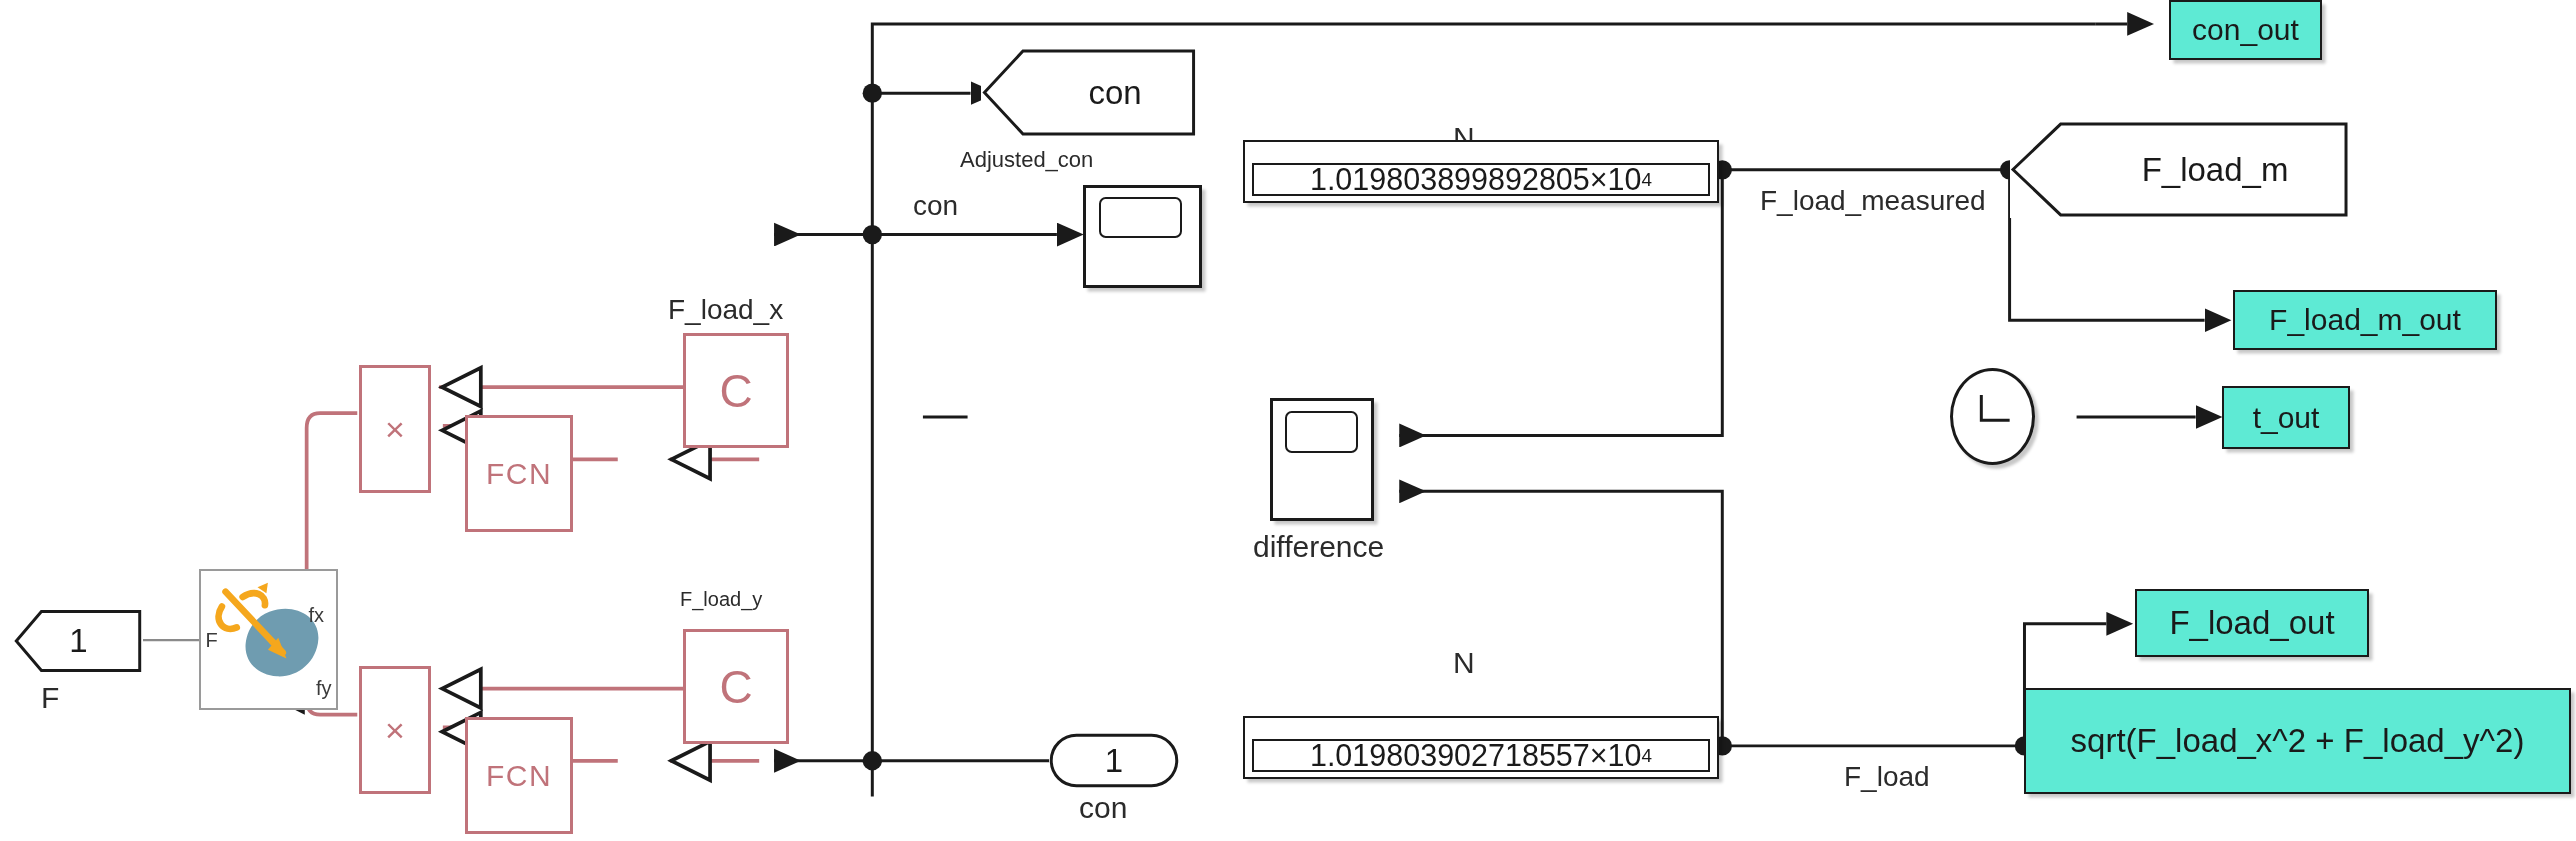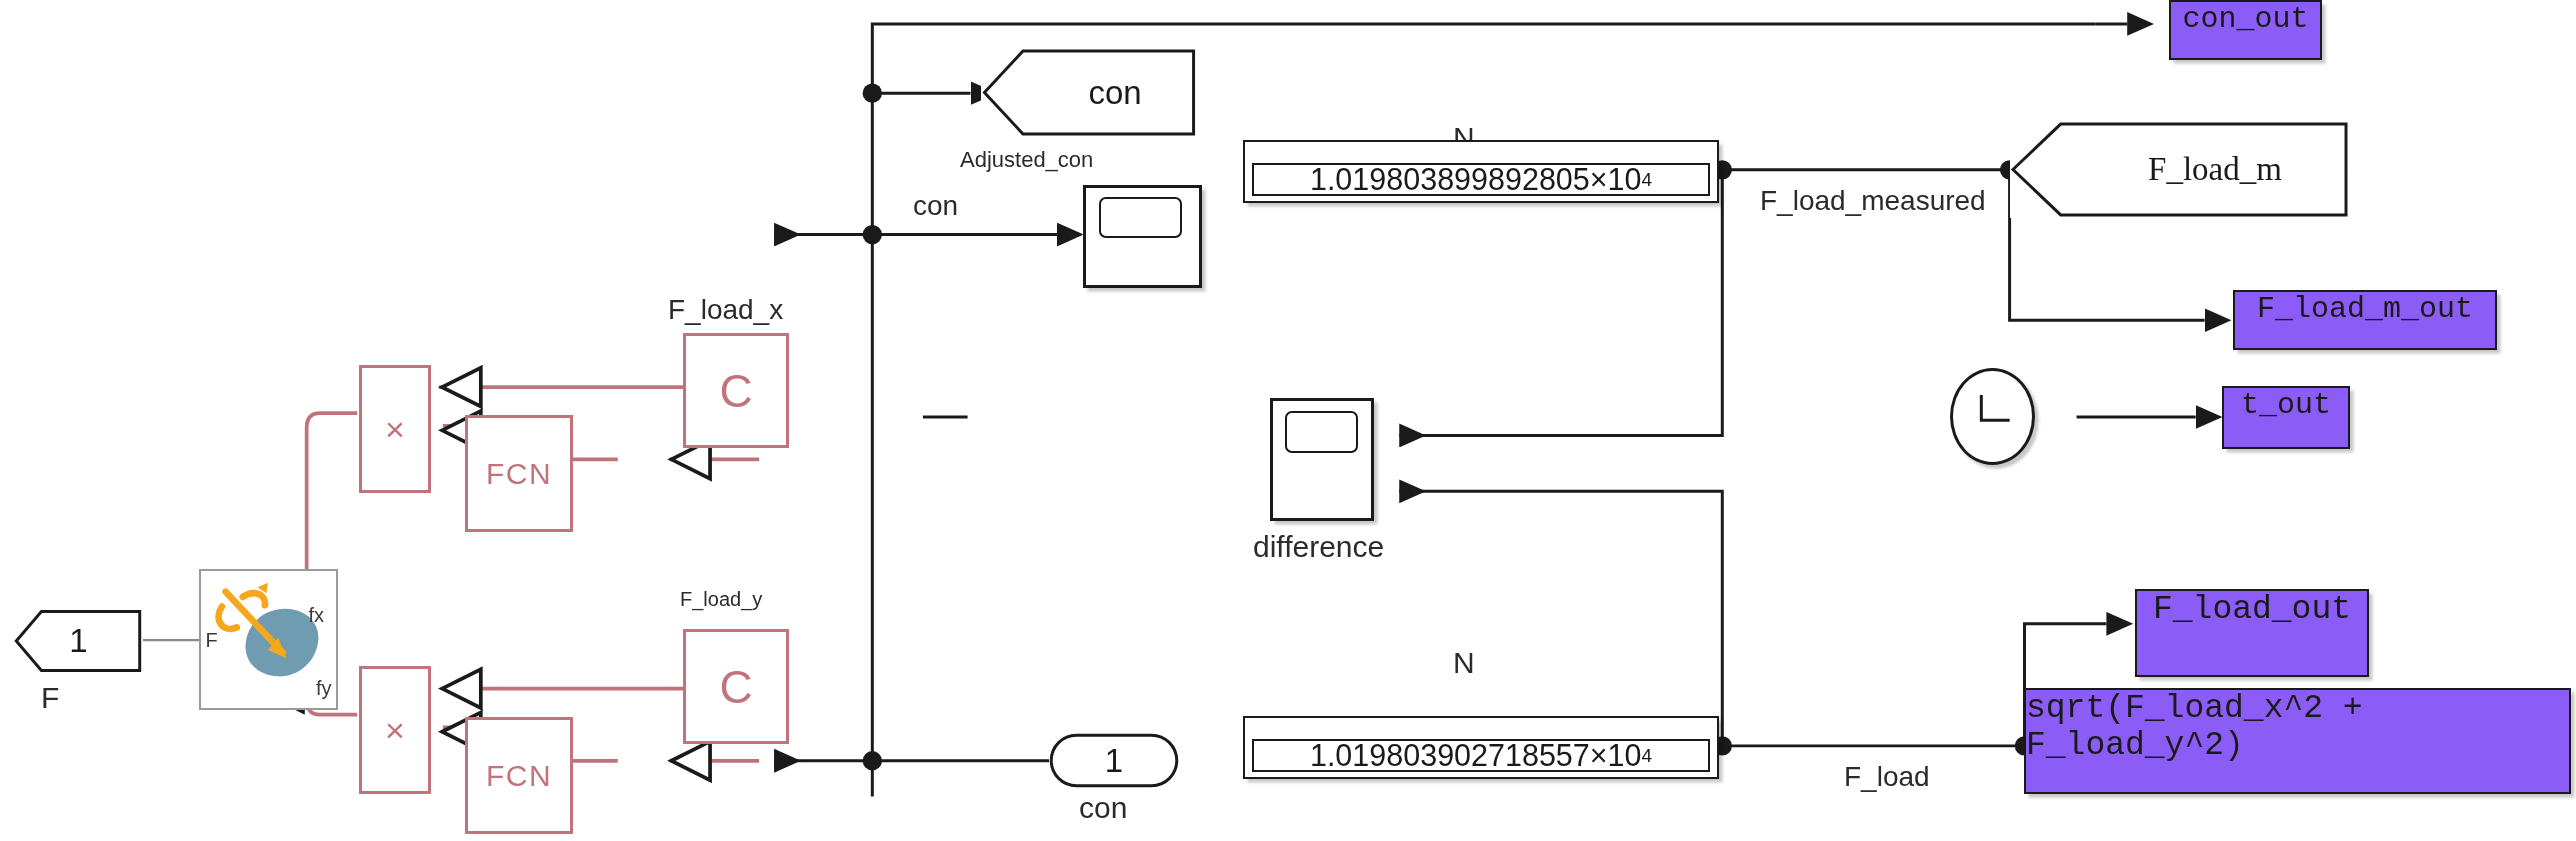--- a/index.html
+++ b/index.html
@@ -20,26 +20,27 @@
   svg.wires {
     position: absolute;
     left: 0; top: 0;
     width: 2576px;
     height: 842px;
     pointer-events: none;
   }
   .blk {
     position: absolute;
     box-sizing: border-box;
-    background: #8b5cf6;
+    background: #5eead4;
     border: 2.2px solid #1a1a1a;
     display: flex;
+    align-items: center;
     justify-content: center;
     color: #1a1a1a;
-    font-family: Liberation Mono, monospace;
+    font-family: Liberation Sans, sans-serif;
     box-shadow: 3.7px 3.7px 3px rgba(0,0,0,0.22);
   }
   .lbl {
     position: absolute;
     color: #2b2b2b;
     font-family: "Liberation Sans", sans-serif;
     white-space: nowrap;
   }
   
   .rblk {
@@ -324,21 +325,21 @@
   </div>
   <div class="lbl" style="left:1253px; top:530px; font-size:30px;">difference</div>
 
   <div class="lbl" style="left:1760px; top:185px; font-size:28px;">F_load_measured</div>
   <div class="lbl" style="left:1844px; top:761px; font-size:28px;">F_load</div>
 
   <div class="blk" style="left:2169px; top:0px; width:153px; height:60px; font-size:30px;">
     <span>con_out</span>
   </div>
 
-  <div class="pent" style="left:2010px; top:121px; width:339px; height:97px;font-family:Liberation Serif, serif;">
+  <div class="pent" style="left:2010px; top:121px; width:339px; height:97px;">
     <svg width="339" height="97" viewBox="0 0 455 130" style="position:absolute;left:0;top:0;">
       <polygon points="4,65 68,4 451,4 451,126 68,126" fill="#ffffff" stroke="#1a1a1a" stroke-width="4"></polygon>
     </svg>
     <span style="position:relative; font-size:33px; padding-left:71px;">F_load_m</span>
   </div>
 
   <div class="blk" style="left:2233px; top:290px; width:264px; height:60px; font-size:30px;">
     <span>F_load_m_out</span>
   </div>
 
@@ -347,21 +348,21 @@
       <g stroke="#1a1a1a" stroke-width="4" fill="none">
         <path d="M38,32 L38,66 L76,66"></path>
       </g>
     </svg>
   </div>
 
   <div class="blk" style="left:2222px; top:386px; width:128px; height:63px; font-size:30px;">
     <span>t_out</span>
   </div>
 
-  <div class="blk" style="left:2135px; top:589px; width:234px; height:88px; font-size:33px;">
+  <div class="blk" style="left:2135px; top:589px; width:234px; height:68px; font-size:33px;">
     <span>F_load_out</span>
   </div>
 
   <div class="blk" style="left:2024px; top:688px; width:547px; height:106px; font-size:33px;">
     <span>sqrt(F_load_x^2 + F_load_y^2)</span>
   </div>
 
 </div>
 
 

